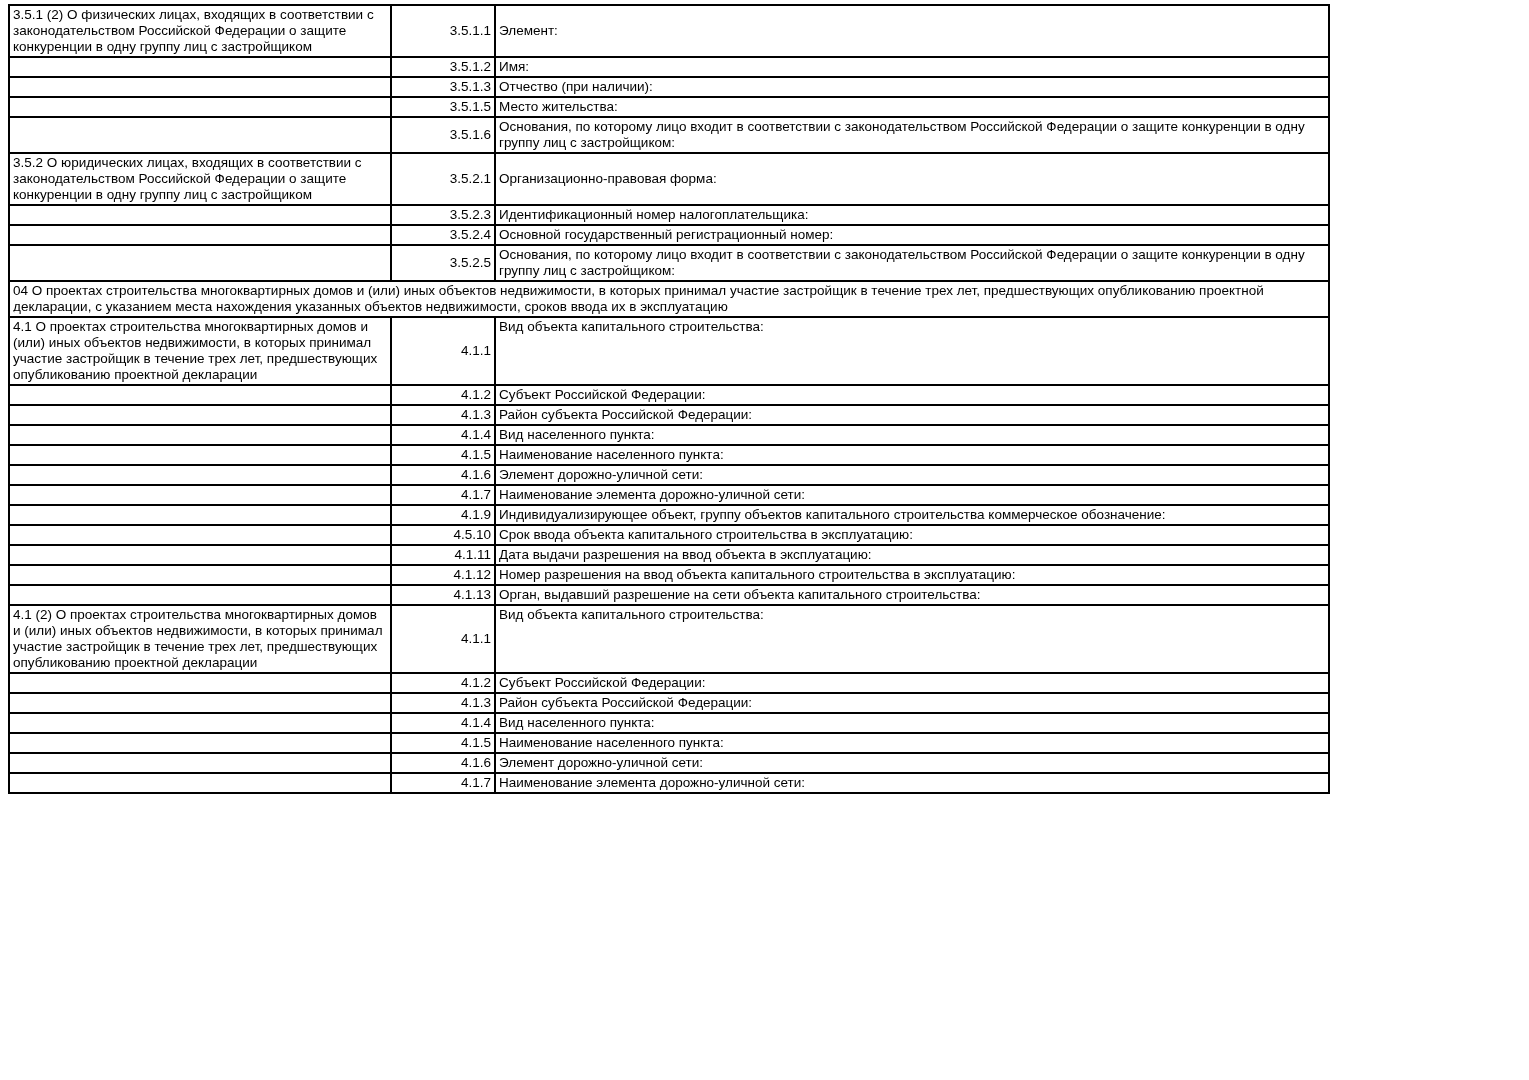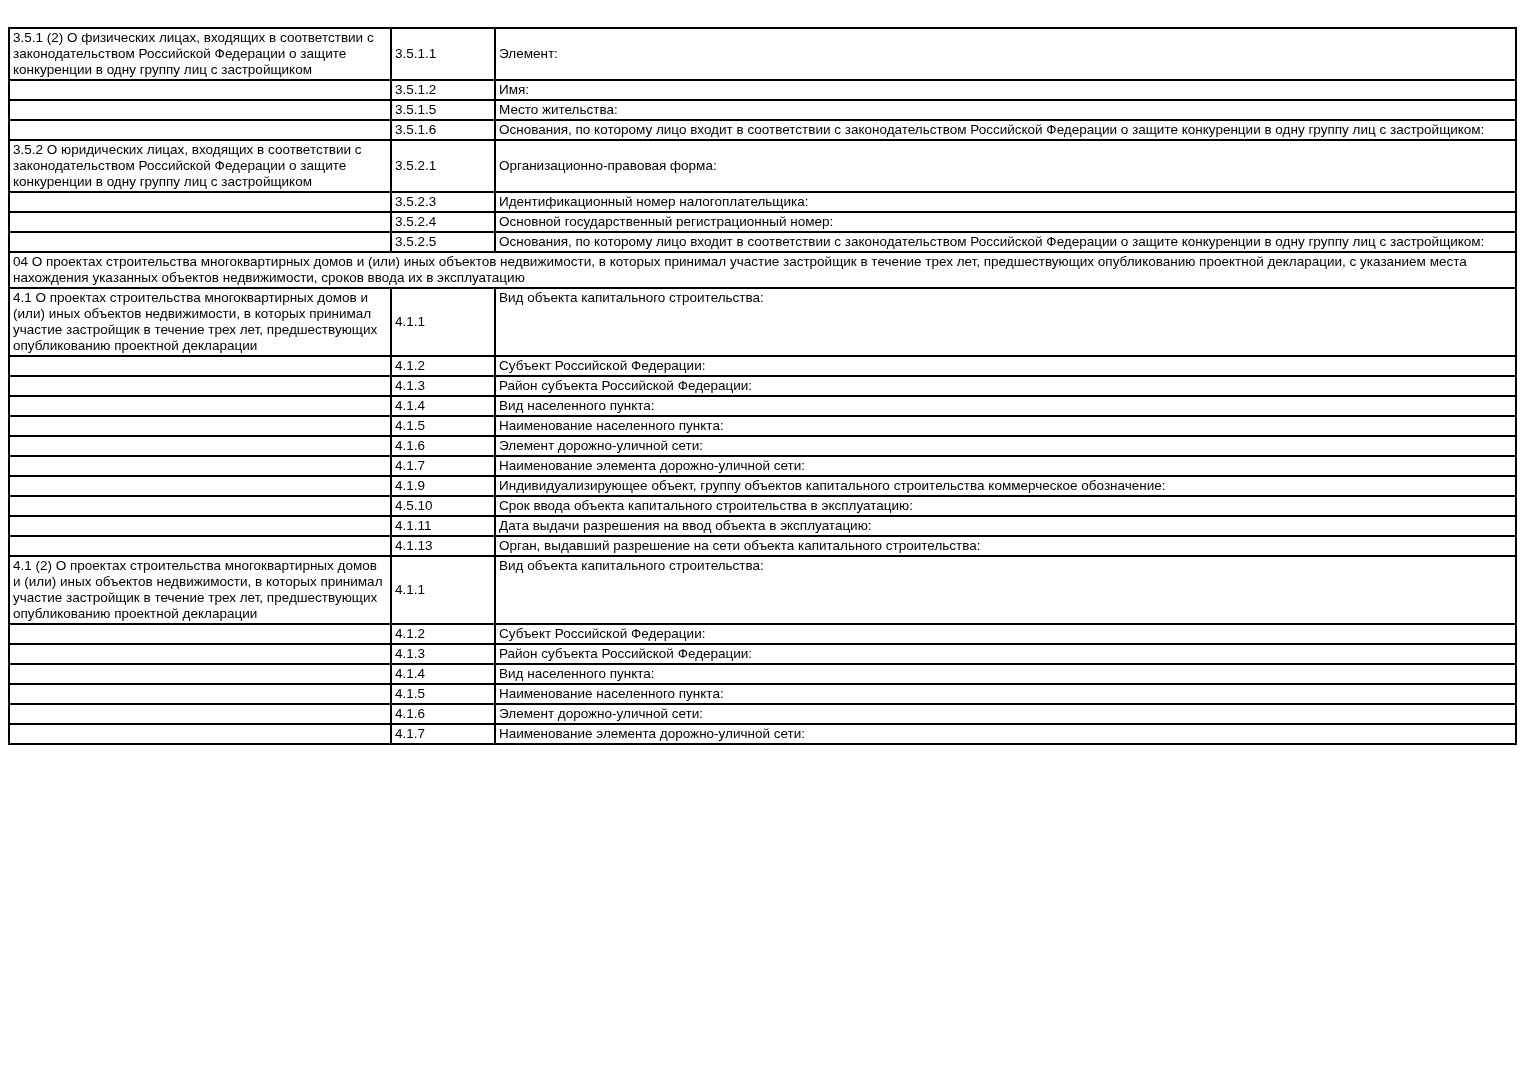--- a/index.html
+++ b/index.html
@@ -12,39 +12,40 @@
   .page {
     width: 1529px;
     height: 1080px;
     background: #ffffff;
     box-sizing: border-box;
     overflow: hidden;
   }
   table.decl {
     border-collapse: collapse;
     table-layout: fixed;
-    width: 1509px;
-    margin: 27px 0 0 8px;
+    width: 1322px;
+    margin: 4px 0 0 8px;
     background: #ffffff;
   }
   table.decl td {
     border: 2px solid #000000;
     padding: 1px 3px;
     font-size: 13.5px;
     line-height: 16px;
     vertical-align: middle;
     overflow: hidden;
     word-wrap: break-word;
   }
   td.c1 {
     width: 374px;
     vertical-align: top;
   }
   td.c2 {
     width: 96px;
+    text-align: right;
   }
   td.c3 {
     width: auto;
   }
   td.cfull {
     font-size: 13.5px;
     border-radius: 12px;
   }
 </style>
 </head>
@@ -62,20 +63,27 @@
         </tr>
         <tr>
           <td class="c1"></td>
           <td class="c2">3.5.1.2</td>
           <td class="c3">
             <div>Имя:</div>
           </td>
         </tr>
         <tr>
           <td class="c1"></td>
+          <td class="c2">3.5.1.3</td>
+          <td class="c3">
+            <div>Отчество (при наличии):</div>
+          </td>
+        </tr>
+        <tr>
+          <td class="c1"></td>
           <td class="c2">3.5.1.5</td>
           <td class="c3">
             <div>Место жительства:</div>
           </td>
         </tr>
         <tr>
           <td class="c1"></td>
           <td class="c2">3.5.1.6</td>
           <td class="c3">
             <div>Основания, по которому лицо входит в соответствии с законодательством Российской Федерации о защите конкуренции в одну группу лиц с застройщиком:</div>
@@ -173,20 +181,27 @@
           <td class="c2">4.5.10</td>
           <td class="c3">
             <div>Срок ввода объекта капитального строительства в эксплуатацию:</div>
           </td>
         </tr>
         <tr>
           <td class="c1"></td>
           <td class="c2">4.1.11</td>
           <td class="c3">
             <div>Дата выдачи разрешения на ввод объекта в эксплуатацию:</div>
+          </td>
+        </tr>
+        <tr>
+          <td class="c1"></td>
+          <td class="c2">4.1.12</td>
+          <td class="c3">
+            <div>Номер разрешения на ввод объекта капитального строительства в эксплуатацию:</div>
           </td>
         </tr>
         <tr>
           <td class="c1"></td>
           <td class="c2">4.1.13</td>
           <td class="c3">
             <div>Орган, выдавший разрешение на сети объекта капитального строительства:</div>
           </td>
         </tr>
         <tr>

